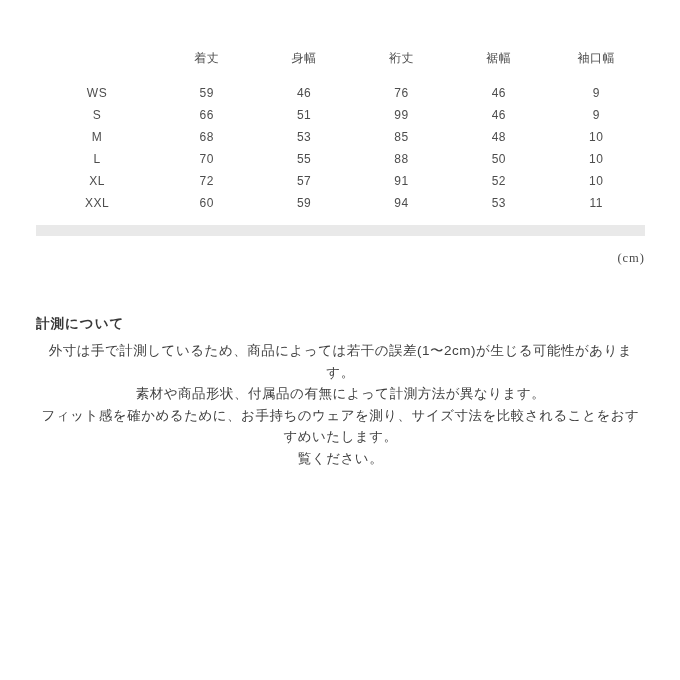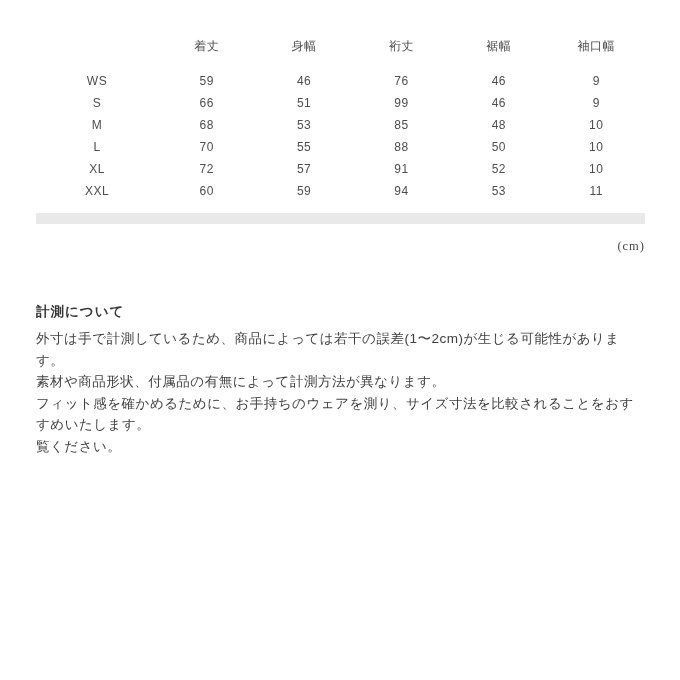--- a/index.html
+++ b/index.html
@@ -10,21 +10,21 @@
   body {
     width: 680px;
     height: 680px;
     font-family: "Liberation Sans", "DejaVu Sans", sans-serif;
     color: #4d4d4d;
     overflow: hidden;
   }
   .content {
     box-sizing: border-box;
     width: 680px;
-    padding: 36px 35px 0 36px;
+    padding: 48px 35px 0 36px;
   }
   
   table.size-table {
     width: 609px;
     table-layout: fixed;
     border-collapse: collapse;
   }
   table.size-table col.c-size { width: 122px; }
   table.size-table th,
   table.size-table td {
@@ -75,20 +75,21 @@
   }
   .notes-paragraphs {
     margin-top: 8px;
   }
   .note-line {
     margin: 0;
     font-size: 13.5px;
     line-height: 21.5px;
     letter-spacing: 0.5px;
     color: #3f3f3f;
+    text-align: center;
   }
 </style>
 </head>
 <body>
 
 <div class="content">
 
   <table class="size-table">
     <colgroup>
       <col class="c-size">

